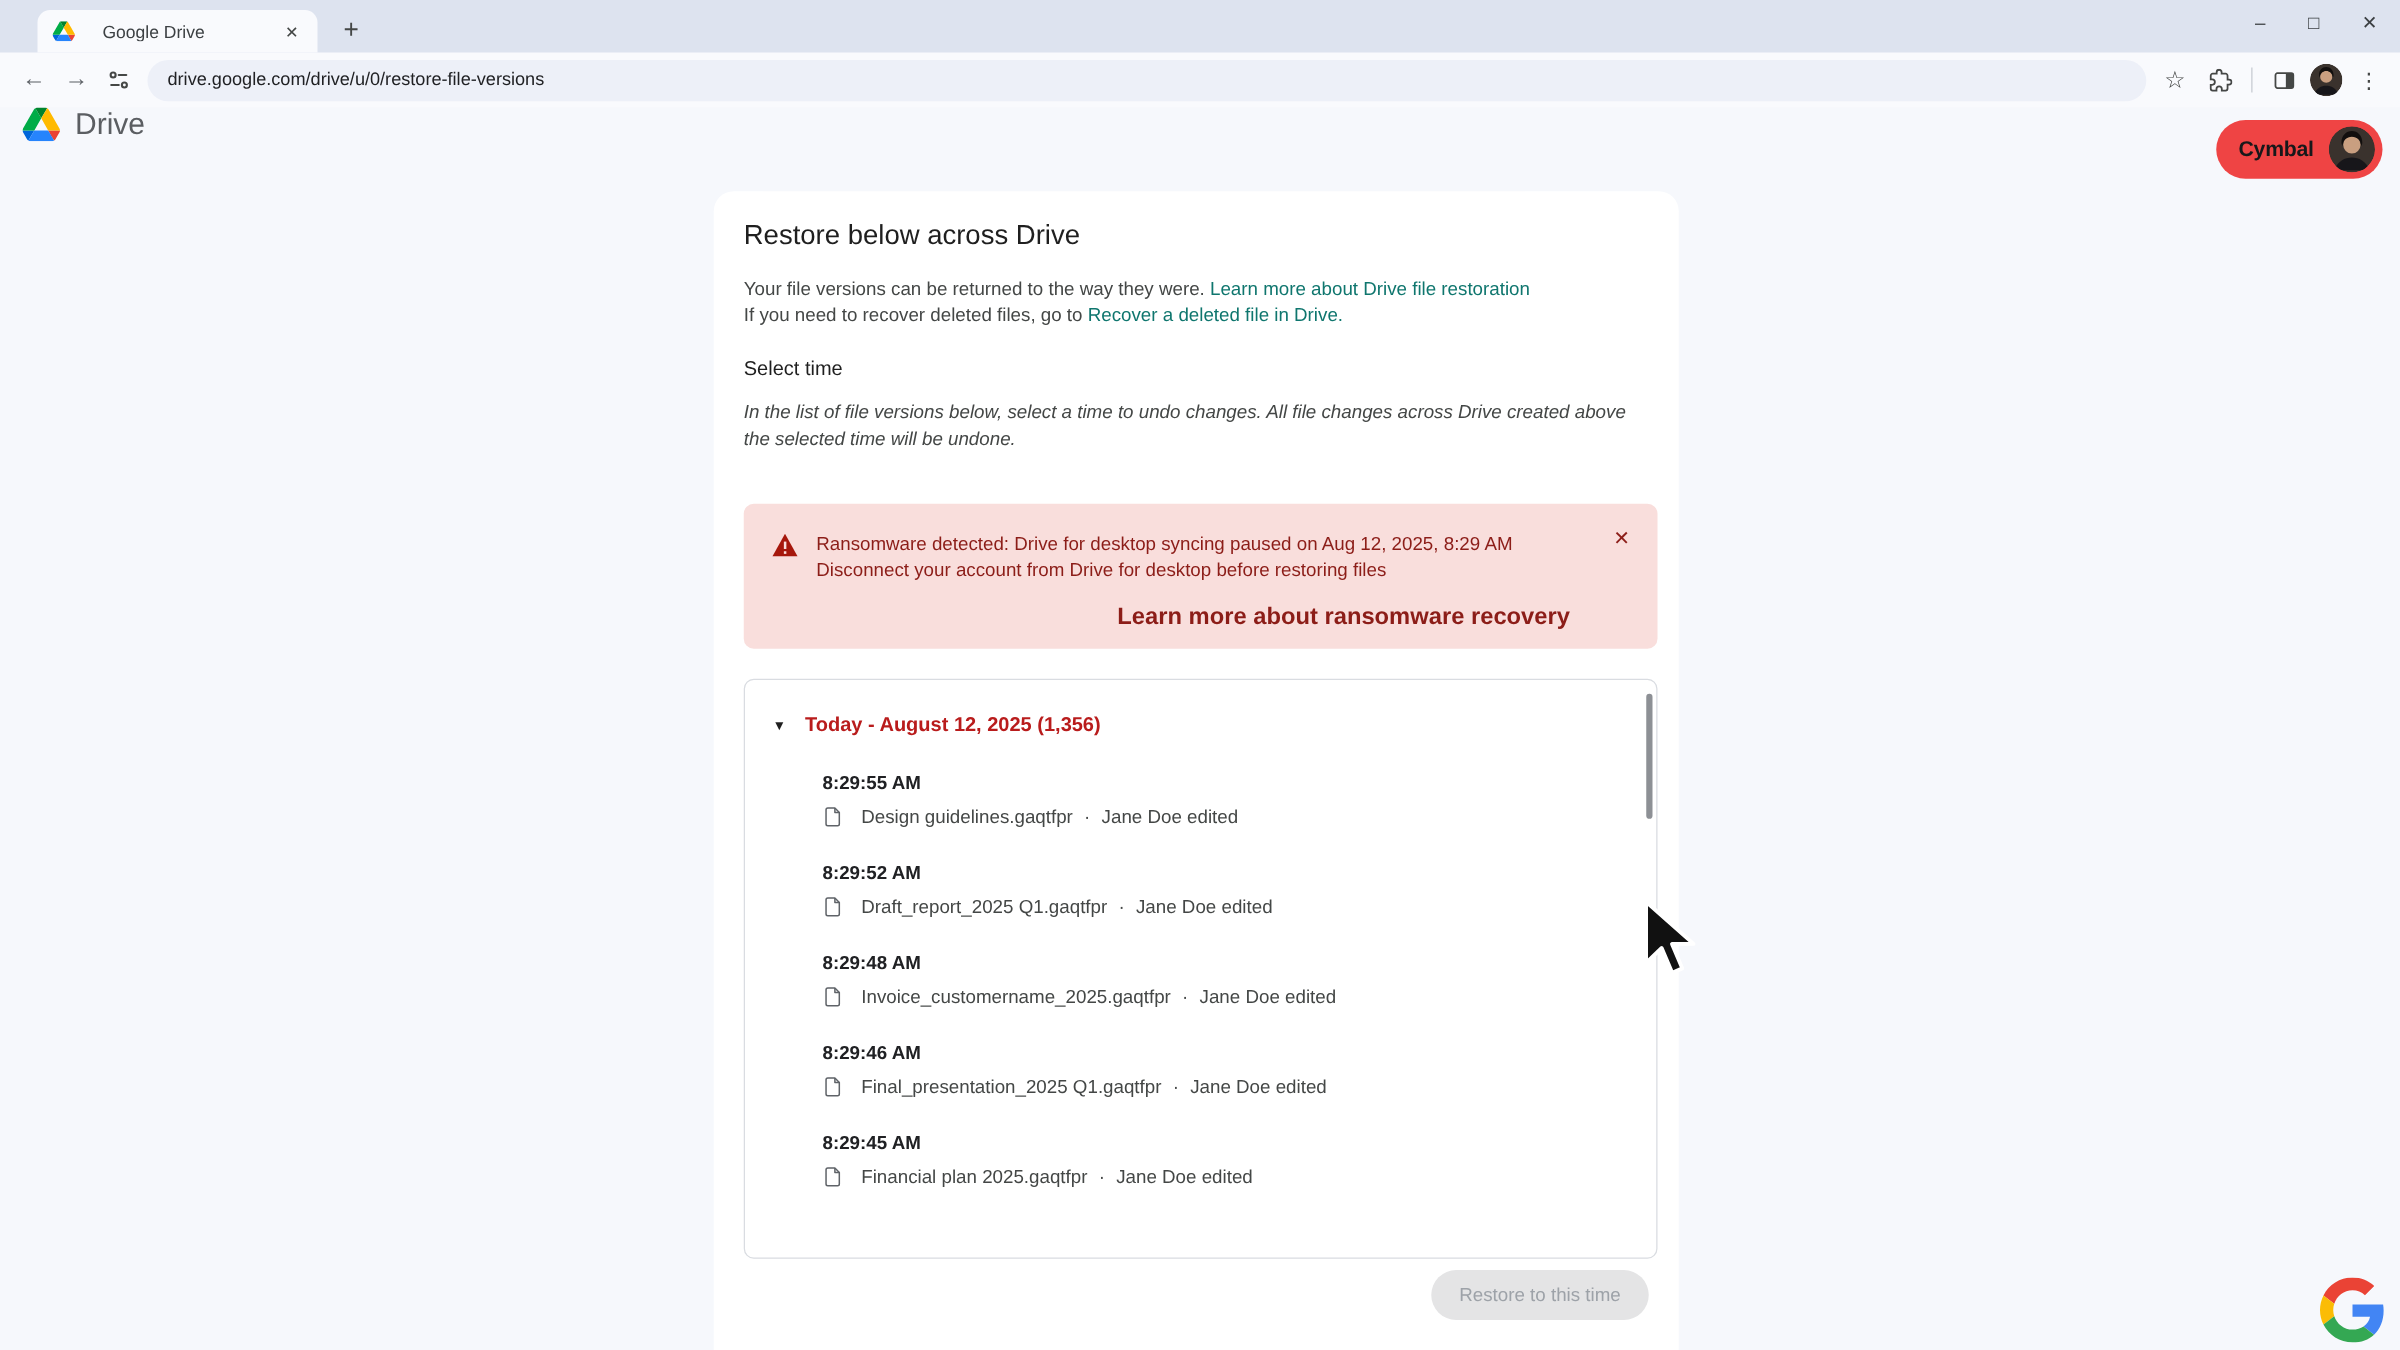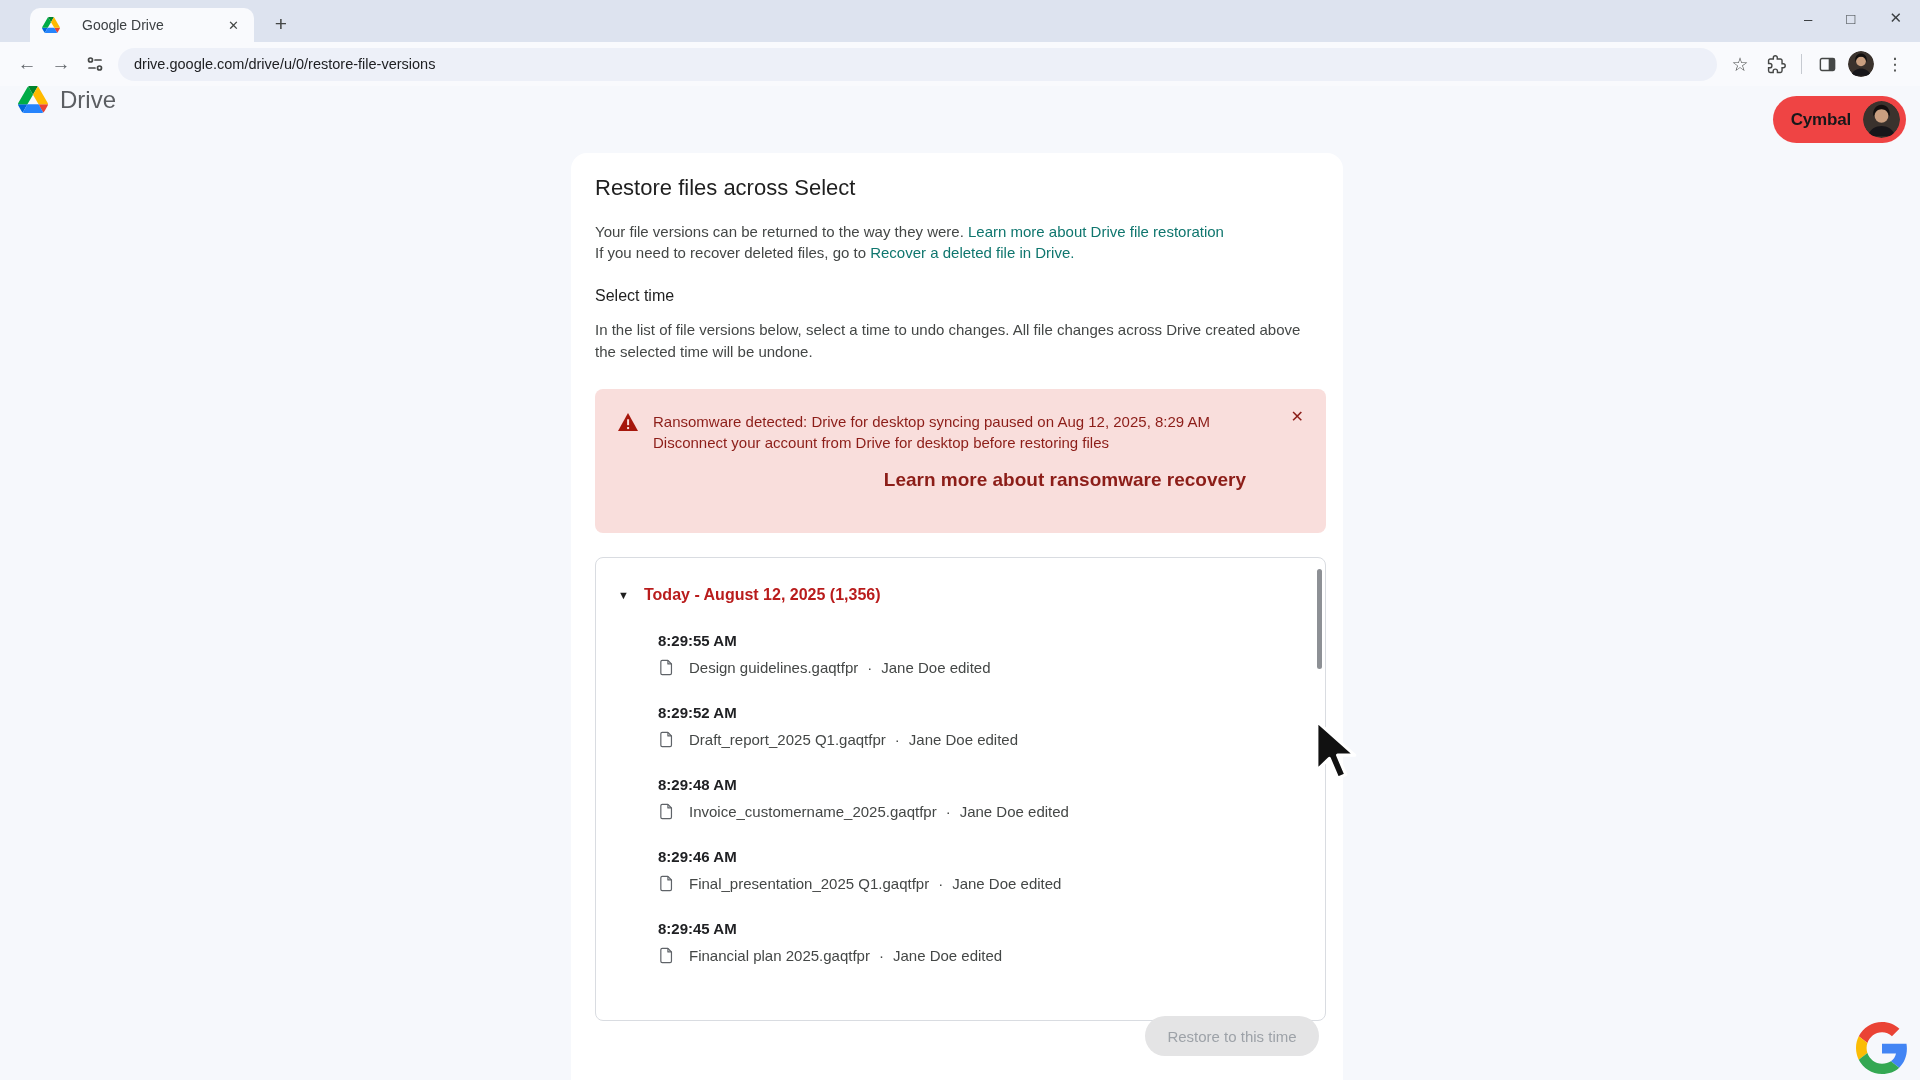--- a/index.html
+++ b/index.html
@@ -42,24 +42,24 @@
 
   
   .page { position:relative; height:927px; background:#f6f8fc; }
   .column { position:absolute; left:571px; top:0; width:772px; height:927px; background:#ffffff;
             border-radius:16px 16px 0 0; padding:22px 17px 0 24px; }
 
   .page-title { font-size:22px; font-weight:400; color:#1f1f1f; margin-bottom:20px; }
   .intro { font-size:15px; line-height:21px; color:#444746; margin-bottom:24px; }
   .link { color:#0f766e; text-decoration:none; cursor:pointer; }
   .section-heading { font-size:16px; font-weight:400; color:#1f1f1f; margin-bottom:14px; }
-  .section-desc { font-size:15px; line-height:22px; color:#444746; width:710px; margin-bottom:26px; }
-
-  
-  .alert { width:731px; height:144px; background:#f9dedc; border-radius:8px; padding:22px 18px 14px 22px; position:relative; }
+  .section-desc { font-size:15px; line-height:22px; color:#444746; width:710px; margin-bottom:40px;font-style:italic; }
+
+  
+  .alert { width:731px; height:116px; background:#f9dedc; border-radius:8px; padding:22px 8px 14px 22px; position:relative; }
   .alert-row { display:flex; }
   .alert-icon { width:22px; height:20px; margin:1px 14px 0 0; flex:0 0 auto; }
   .alert-text { font-size:15px; line-height:21px; color:#8c1d18; }
   .alert-close { position:absolute; right:18px; top:14px; font-size:16px; color:#8c1d18; padding:4px; cursor:default; }
   .alert-link-row { text-align:right; padding:16px 62px 0 0; }
   .alert-link { font-size:19px; font-weight:700; color:#8c1d18; text-decoration:none; cursor:pointer; }
 
   
   .card { position:relative; width:731px; height:464px; margin-top:24px; background:#ffffff;
           border:1px solid #d9dce1; border-radius:8px; padding:28px 0 0 22px; overflow:hidden; }
@@ -167,21 +167,21 @@
         <path d="M5 38c2.5-8 9-11 15-11s12.5 3 15 11z" fill="#17161a"></path>
         <path d="M11 14c0-6 4-10 9-10s9 4 9 10c0 2-1 3-1 3 0-5-3.5-8-8-8s-8 3-8 8c0 0-1-1-1-3z" fill="#120f0e"></path>
       </svg>
     </span>
   </div>
 </div>
 
 <div class="page">
   <div class="column">
 
-    <h1 class="page-title">Restore files across Select</h1>
+    <h1 class="page-title">Restore below across Drive</h1>
 
     <p class="intro"><span>Your file versions can be returned to the way they were. </span><a class="link">Learn more about Drive file restoration</a><br><span>If you need to recover deleted files, go to </span><a class="link">Recover a deleted file in Drive.</a></p>
 
     <h2 class="section-heading">Select time</h2>
     <p class="section-desc">In the list of file versions below, select a time to undo changes. All file changes across Drive created above the selected time will be undone.</p>
 
     <div class="alert">
       <div class="alert-row">
         <svg class="alert-icon" viewBox="0 0 24 22">
           <path d="M1 21h22L12 1 1 21z" fill="#a6170c"></path>

